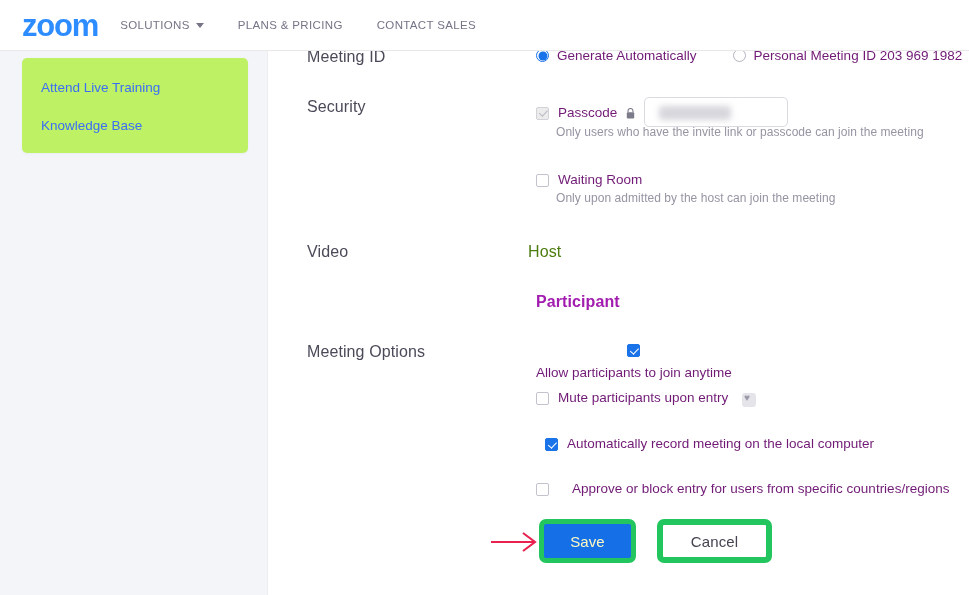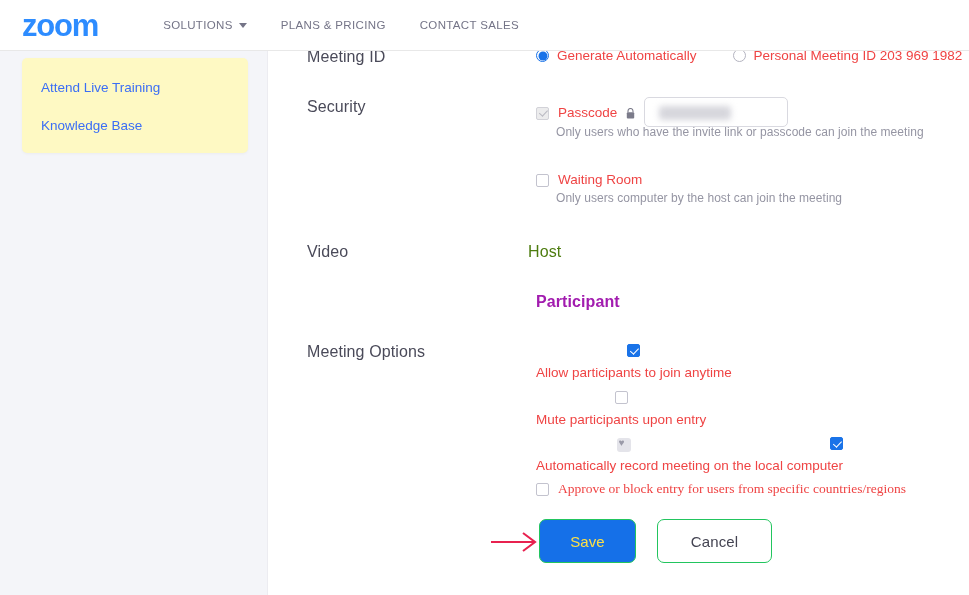--- a/index.html
+++ b/index.html
@@ -23,21 +23,21 @@
     border-bottom: 1px solid #e8e8e8;
     position: relative;
     z-index: 5;
   }
   .logo {
     font-size: 31px;
     font-weight: 700;
     letter-spacing: -1.2px;
     color: #2D8CFF;
     line-height: 1;
-    margin-right: 65px;
+    margin-right: 22px;
     user-select: none;
   }
   .nav {
     display: flex;
     align-items: flex-start;
     gap: 34px;
   }
   .nav-item {
     font-size: 11.5px;
     color: #747487;
@@ -64,21 +64,21 @@
     width: 268px;
     height: 544px;
     background: #f4f5f9;
     border-right: 1px solid #ececf1;
   }
   .side-card {
     position: absolute;
     left: 22px;
     top: 7px;
     width: 226px;
-    background: #fef9c3;
+    background: #bef264;
     border-radius: 5px;
     padding: 22px 0 20px 0;
     box-shadow: 0 1px 3px rgba(0,0,0,0.04);
   }
   .side-link {
     display: block;
     font-size: 13.5px;
     color: #3b6ef5;
     padding: 0 0 0 19px;
     margin-bottom: 23px;
@@ -150,21 +150,21 @@
     box-shadow: 0 0 0 1.5px #1a73e8;
   }
   .opt {
     display: flex;
     align-items: flex-start;
     gap: 8px;
     cursor: pointer;
   }
   .opt-label {
     font-size: 13.5px;
-    color: #ef4444;
+    color: #701a75;
     line-height: 15px;
   }
 
   
   .cb {
     width: 13px; height: 13px;
     border: 1px solid #c3c3ce;
     border-radius: 2px;
     background: #fff;
     display: inline-block;
@@ -250,28 +250,28 @@
     font-size: 15px;
     display: flex;
     align-items: center;
     justify-content: center;
     cursor: pointer;
     letter-spacing: 0.1px;
   }
   .btn-save {
     width: 97px;
     background: #1570e8;
-    color: #fde047;
-    border: 1px solid #22c55e;
+    color: #fef9c3;
+    border: 5px solid #22c55e;
   }
   .btn-cancel {
     width: 115px;
     background: #ffffff;
     color: #444452;
-    border: 1px solid #22c55e;
+    border: 6px solid #22c55e;
   }
 
   .arrow-annotation {
     position: absolute;
     left: 490px; top: 531px;
     width: 50px; height: 22px;
   }
 </style>
 </head>
 <body>
@@ -332,49 +332,49 @@
     <span class="passcode-input" placeholder="">
       <span class="blur-block"></span>
     </span>
   </div>
   <div class="hint" style="position:absolute; left:288px; top:125px;">Only users who have the invite link or passcode can join the meeting</div>
 
   <div class="row" style="left:268px; top:172px; gap:9px; align-items:center;">
     <span class="cb"></span>
     <span class="opt-label">Waiting Room</span>
   </div>
-  <div class="hint" style="position:absolute; left:288px; top:191px;">Only users computer by the host can join the meeting</div>
+  <div class="hint" style="position:absolute; left:288px; top:191px;">Only upon admitted by the host can join the meeting</div>
 
   <div class="row-label" style="left:39px; top:243px;text-align:right;">Video</div>
 
   <div class="row-label" style="left:260px; top:243px; font-weight:normal; color:#4d7c0f;">Host</div>
 
   <div class="row-label" style="left:268px; top:293px; font-weight:bold; color:#a21caf;">Participant</div>
 
   <div class="row-label" style="left:39px; top:343px;">Meeting Options</div>
 
   <div class="row" style="left:268px; top:343px; gap:9px; align-items:center;flex-direction:column;">
     <span class="cb checked"></span>
     <span class="opt-label">Allow participants to join anytime</span>
   </div>
 
-  <div class="row" style="left:268px; top:390px; gap:9px; align-items:center;flex-direction:column;">
+  <div class="row" style="left:268px; top:390px; gap:9px; align-items:center;">
     <span class="cb"></span>
     <span class="opt-label">Mute participants upon entry</span>
     <span class="badge-icon">
       <span>♥</span>
     </span>
   </div>
 
-  <div class="row" style="left:268px; top:436px; gap:9px; align-items:flex-end;flex-direction:column;">
+  <div class="row" style="left:277px; top:436px; gap:9px; align-items:center;">
     <span class="cb checked"></span>
     <span class="opt-label">Automatically record meeting on the local computer</span>
   </div>
 
-  <div class="row" style="left:268px; top:481px; gap:9px; align-items:center;font-family:Liberation Serif, serif;">
+  <div class="row" style="left:268px; top:481px; gap:23px; align-items:center;">
     <span class="cb"></span>
     <span class="opt-label">Approve or block entry for users from specific countries/regions</span>
   </div>
 
   <div class="row" style="left:271px; top:519px; gap:21px;">
     <div class="btn btn-save">Save</div>
     <div class="btn btn-cancel">Cancel</div>
   </div>
 
 </div>

